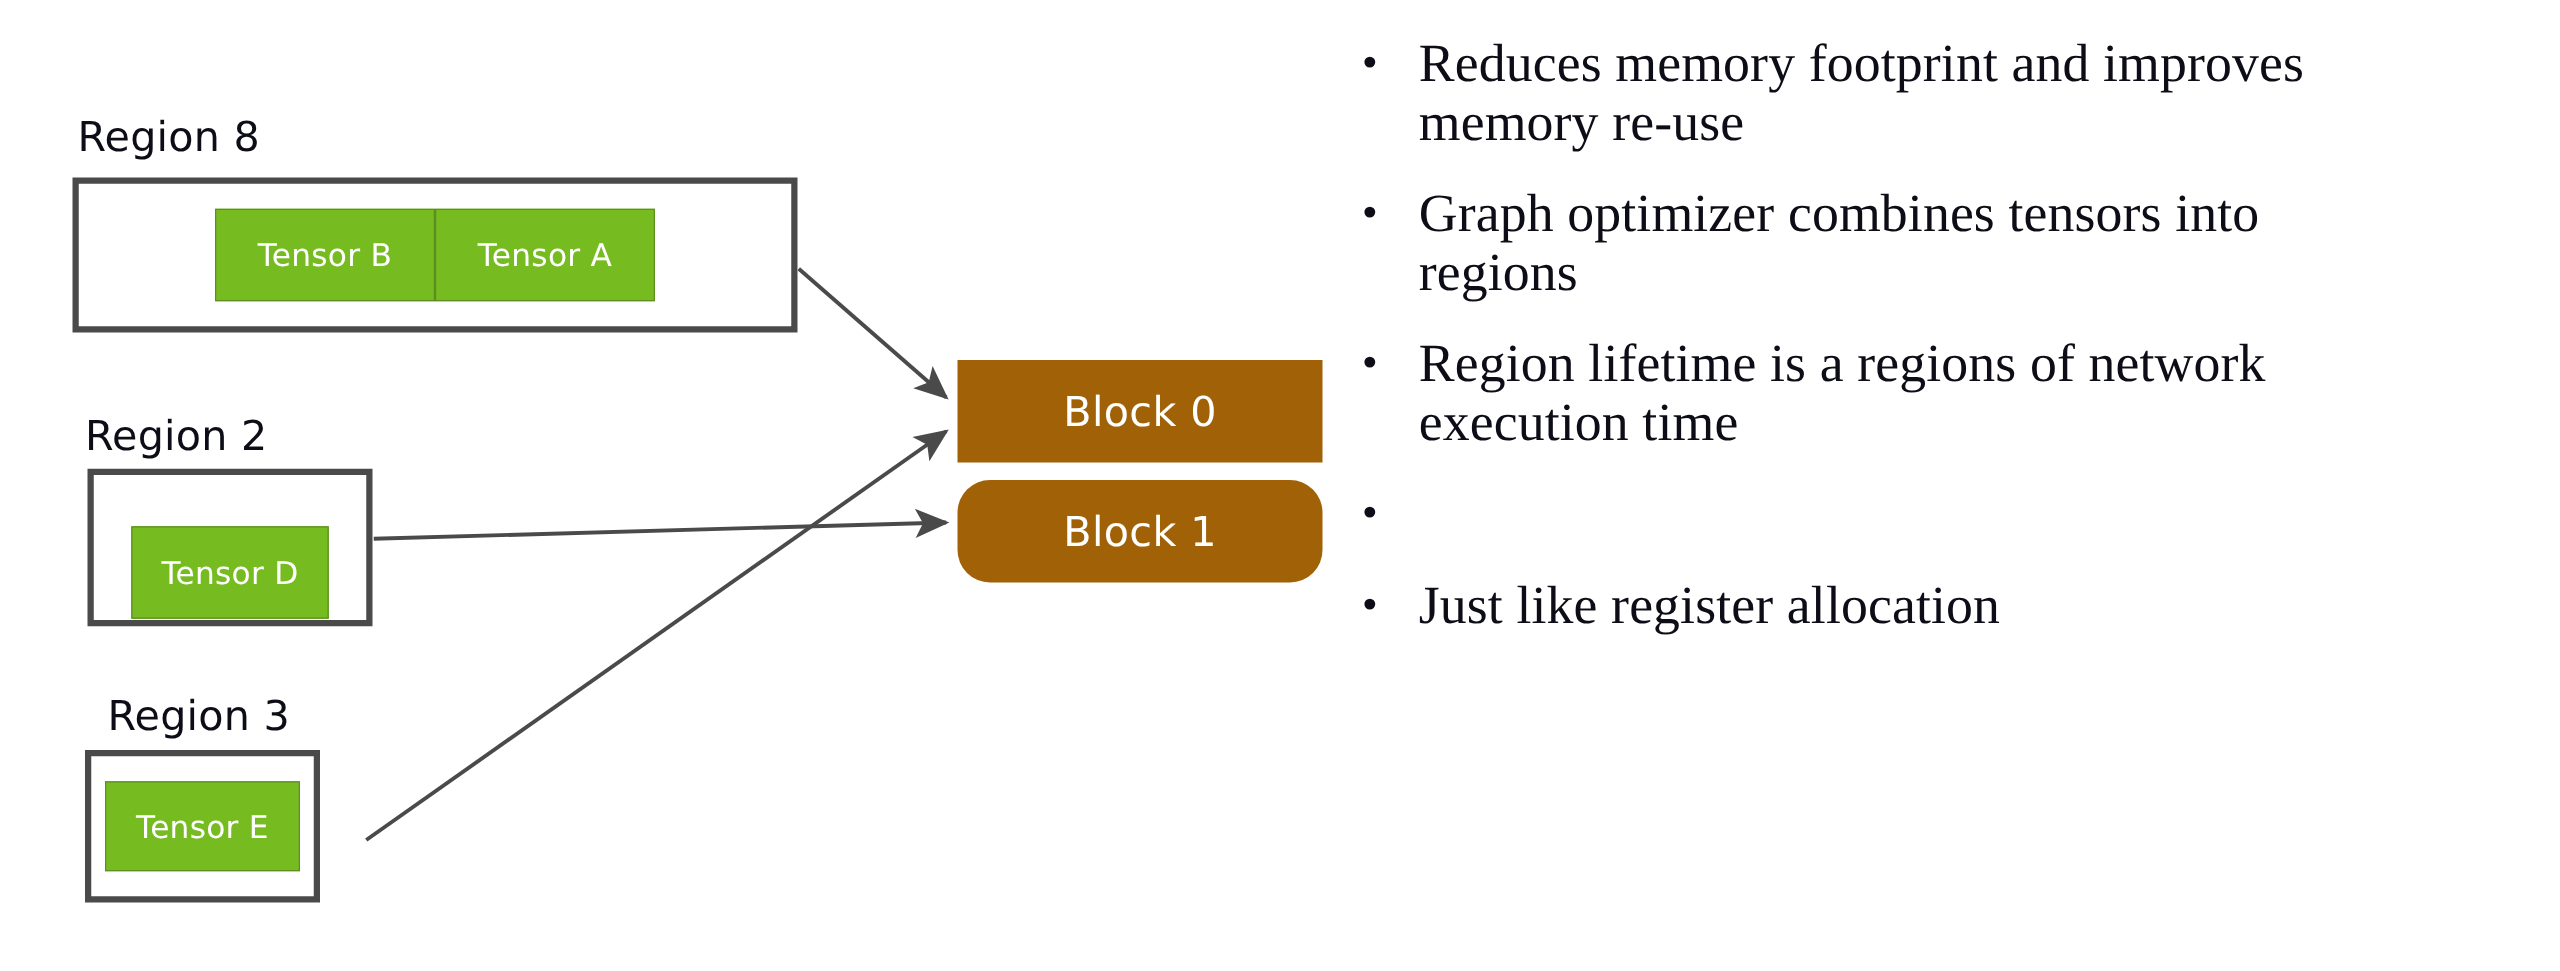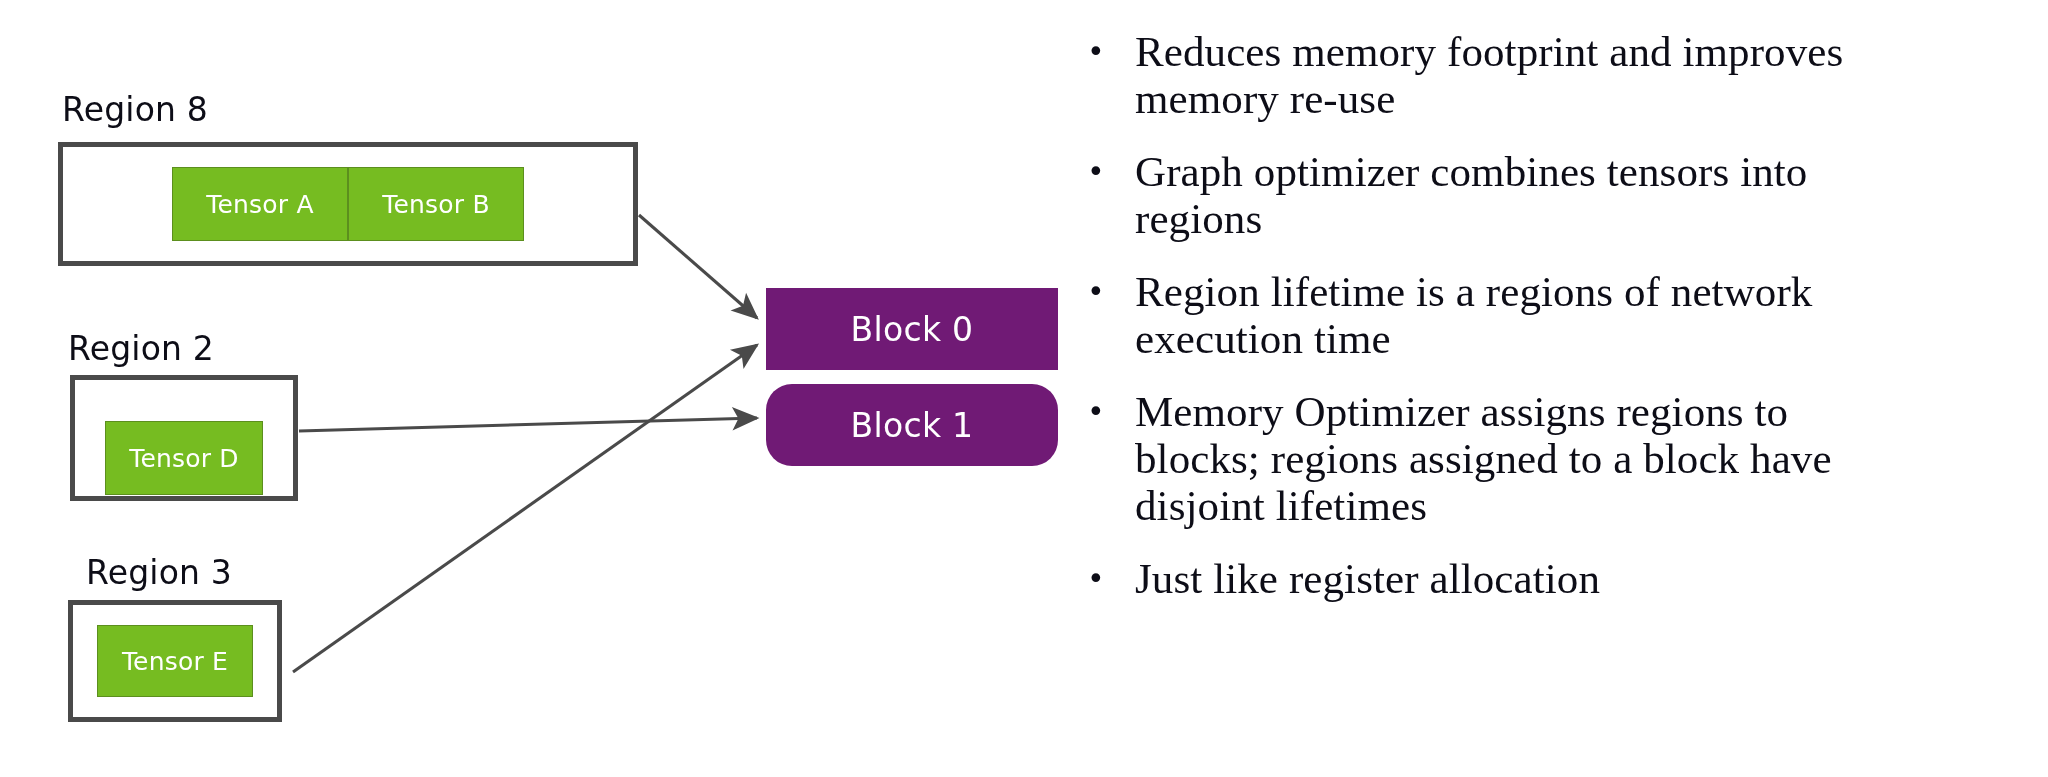--- a/index.html
+++ b/index.html
@@ -64,21 +64,21 @@
     display: flex;
     align-items: center;
     justify-content: center;
     white-space: nowrap;
     letter-spacing: 0.2px;
   }
 
   .block {
     position: absolute;
     box-sizing: border-box;
-    background: #701a75;
+    background: #a16207;
     color: #ffffff;
     font-family: "DejaVu Sans", sans-serif;
     font-size: 33px;
     font-weight: 400;
     display: flex;
     align-items: center;
     justify-content: center;
     white-space: nowrap;
     letter-spacing: 0.3px;
   }
@@ -143,34 +143,34 @@
       <line x1="639" y1="215" x2="757" y2="318" stroke="#4a4a4a" stroke-width="3.1" marker-end="url(#ah)"></line>
 
       <line x1="293" y1="672" x2="757" y2="345" stroke="#4a4a4a" stroke-width="3.1" marker-end="url(#ah)"></line>
 
       <line x1="299" y1="431" x2="757" y2="418" stroke="#4a4a4a" stroke-width="3.1" marker-end="url(#ah)"></line>
     </svg>
 
     <div class="region-label" style="left:62px; top:93px;">Region 8</div>
     <div class="region-box" style="left:58px; top:142px; width:580px; height:124px;">
       <div class="tensor-row">
+        <div class="tensor" style="width:176px; height:74px;">Tensor B</div>
         <div class="tensor" style="width:176px; height:74px;">Tensor A</div>
-        <div class="tensor" style="width:176px; height:74px;">Tensor B</div>
       </div>
     </div>
 
     <div class="region-label" style="left:68px; top:332px;">Region 2</div>
     <div class="region-box" style="left:70px; top:375px; width:228px; height:126px;">
       <div class="tensor-row">
         <div class="tensor" style="width:158px; height:74px;margin-top:40px;">Tensor D</div>
       </div>
     </div>
 
     <div class="region-label" style="left:86px; top:556px;">Region 3</div>
-    <div class="region-box" style="left:68px; top:600px; width:214px; height:122px;">
+    <div class="region-box" style="left:68px; top:600px; width:188px; height:122px;">
       <div class="tensor-row">
         <div class="tensor" style="width:156px; height:72px;">Tensor E</div>
       </div>
     </div>
 
     <div class="block" style="left:766px; top:288px; width:292px; height:82px;">Block 0</div>
     <div class="block" style="left:766px; top:384px; width:292px; height:82px;border-radius:26px;">Block 1</div>
   </div>
 
   <div id="bullets">
@@ -185,21 +185,20 @@
       <div class="bullet-text">Graph optimizer combines tensors into regions</div>
     </div>
 
     <div class="bullet-item">
       <div class="bullet-dot">•</div>
       <div class="bullet-text">Region lifetime is a regions of network execution time</div>
     </div>
 
     <div class="bullet-item">
       <div class="bullet-dot">•</div>
-      <div class="bullet-text">Memory Optimizer assigns regions to blocks; regions assigned to a block have disjoint lifetimes</div>
     </div>
 
     <div class="bullet-item">
       <div class="bullet-dot">•</div>
       <div class="bullet-text">Just like register allocation</div>
     </div>
 
   </div>
 
 </div>

